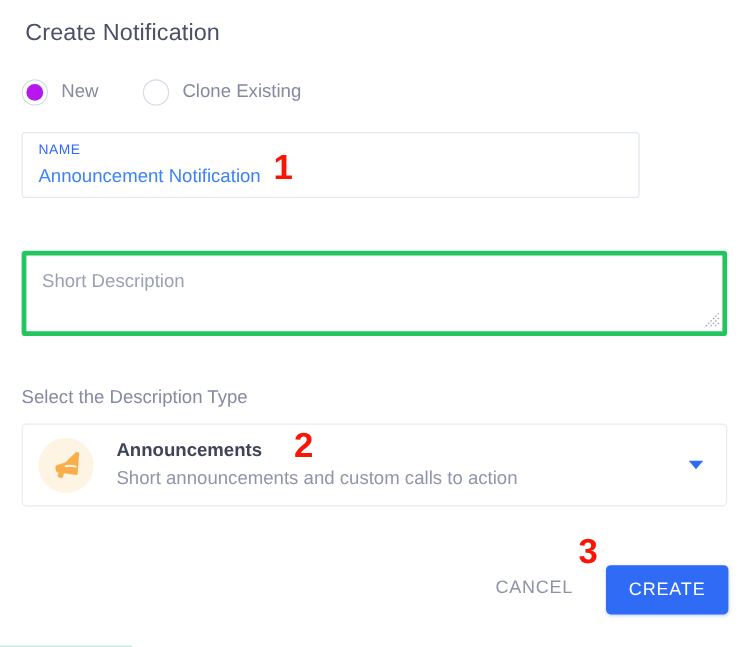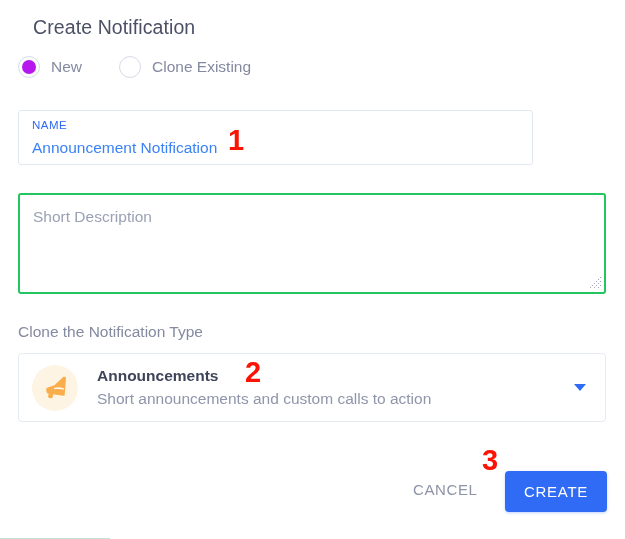--- a/index.html
+++ b/index.html
@@ -19,34 +19,34 @@
   .dialog {
     position: absolute;
     inset: 0;
     background: #ffffff;
     padding: 0;
   }
 
   
   .dialog-title {
     position: absolute;
-    left: 33px;
+    left: 21px;
     top: 15px;
     font-size: 19.5px;
     color: #4a5066;
     letter-spacing: 0.1px;
     line-height: 24px;
     white-space: nowrap;
   }
 
   
   .radio-row {
     position: absolute;
     left: 18px;
-    top: 56px;
+    top: 66px;
     display: flex;
     align-items: center;
   }
   .radio-option {
     display: flex;
     align-items: center;
     cursor: pointer;
   }
   .radio-option + .radio-option { margin-left: 37px; }
   .radio-dot {
@@ -110,25 +110,25 @@
     font-size: 15.5px;
     color: #3b82f6;
     line-height: 20px;
     white-space: nowrap;
   }
 
   
   .textarea-box {
     position: absolute;
     left: 18px;
-    top: 193px;
+    top: 209px;
     width: 588px;
-    height: 101px;
+    height: 71px;
     box-sizing: border-box;
-    border: 2px solid #22c55e;
+    border: 4px solid #22c55e;
     border-radius: 3px;
     background: #ffffff;
     cursor: text;
   }
   .textarea-placeholder {
     position: absolute;
     left: 13px;
     top: 12px;
     font-size: 15.5px;
     color: #9ba1b4;
@@ -292,21 +292,21 @@
     <div class="field-value">Announcement Notification</div>
   </div>
 
   <div class="textarea-box">
     <div class="textarea-placeholder">Short Description</div>
     <svg class="resize-grip" viewBox="0 0 14 14">
       <path d="M13 5 L5 13 M13 9 L9 13 M13 1 L1 13" stroke="#9aa2b5" stroke-width="1" fill="none" stroke-dasharray="1.4 1.4"></path>
     </svg>
   </div>
 
-  <div class="section-label">Clone the Notification Type</div>
+  <div class="section-label">Select the Description Type</div>
 
   <div class="type-card">
     <span class="type-icon-wrap">
       <svg width="27" height="27" viewBox="0 0 24 24" aria-hidden="true">
         <path d="M20.1 2.6c-.5-.3-1.1-.2-1.5.2L11 10.1 5.1 12c-1 .3-1.6 1.3-1.4 2.3l.4 1.8c.2.9 1 1.5 1.9 1.5l-.6 2.1c-.2.6.2 1.2.8 1.4l1.7.5c.6.2 1.2-.2 1.4-.8l.8-2.7 8.9 1.3c.6.1 1.1-.3 1.2-.9l1.1-14.8c.1-.5-.2-1-.6-1.2z" fill="#f9ad4b"></path>
         <path d="M11.3 12.9c2.4-.5 5-.4 7.5.3" stroke="#fdf4e3" stroke-width="1.4" fill="none" stroke-linecap="round"></path>
       </svg>
     </span>
     <span class="type-texts">
       <span class="type-title">Announcements</span>

